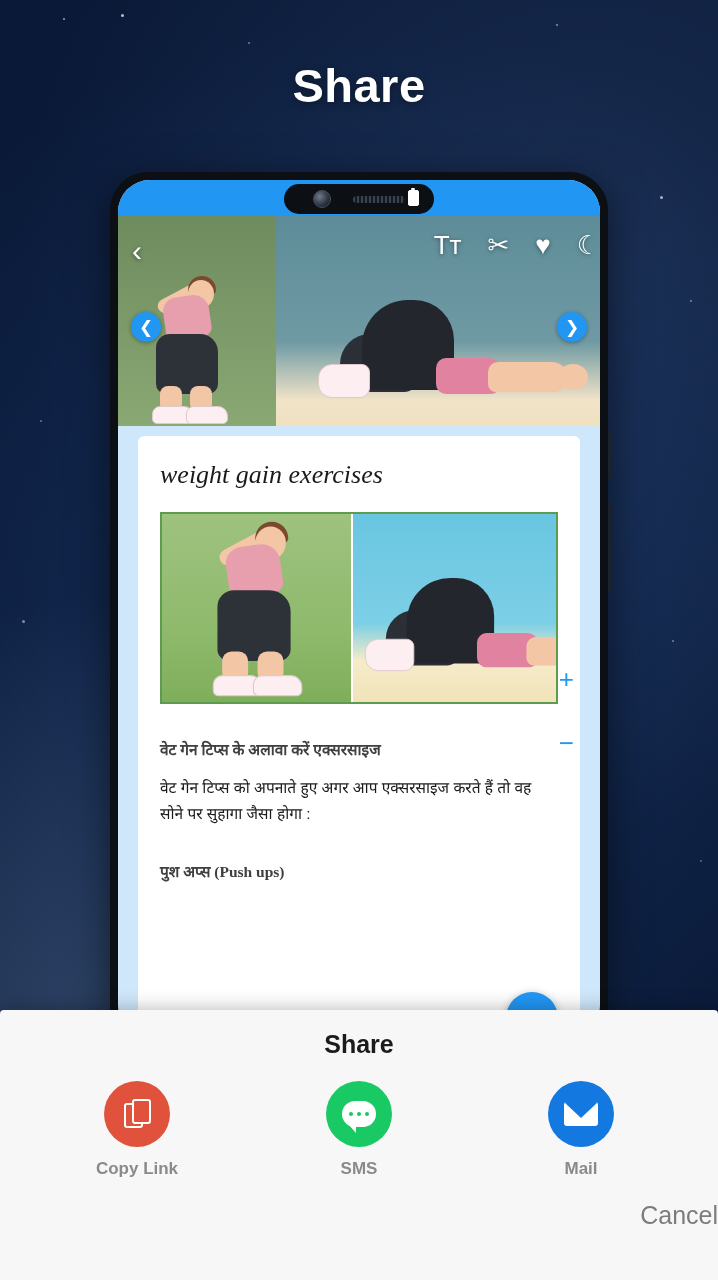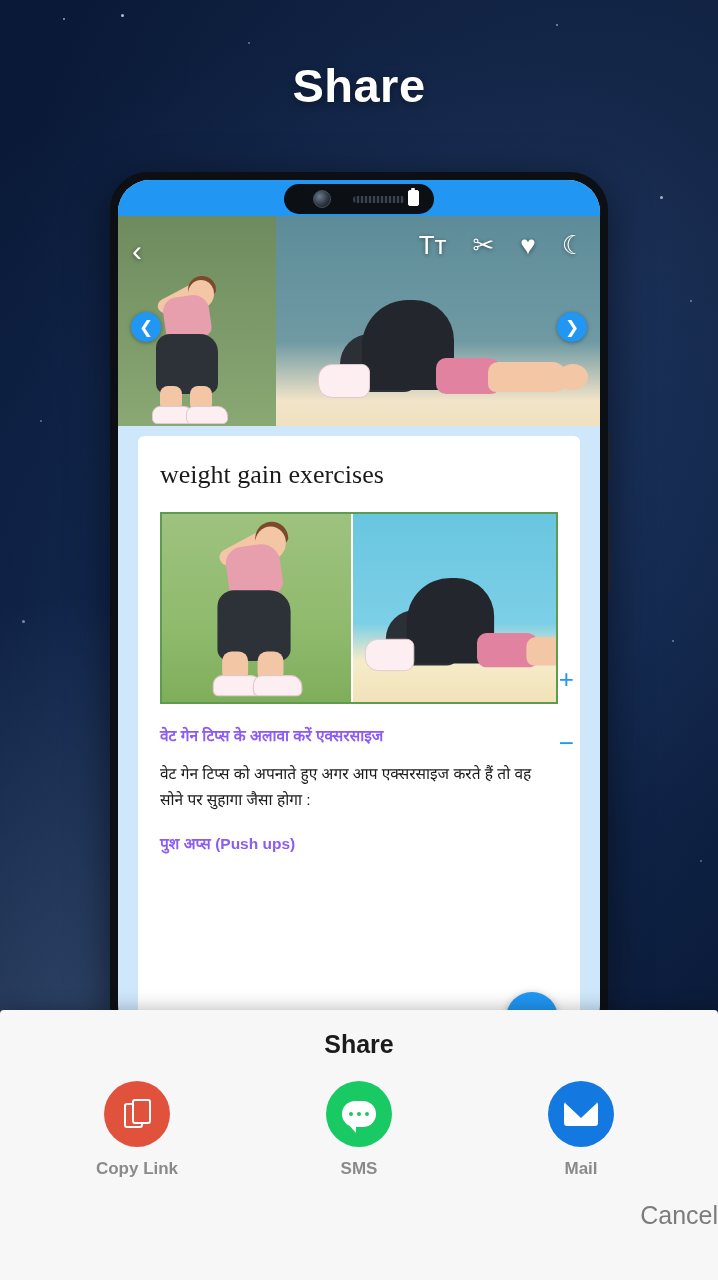--- a/index.html
+++ b/index.html
@@ -157,21 +157,21 @@
   }
   .hero-right {
     flex: 1;
     background: linear-gradient(180deg,#5d8c98 0%, #6f9aa4 60%, #f2e4c8 88%, #efe0c0 100%);
     position: relative;
     overflow: hidden;
   }
   .hero-toolbar {
     position: absolute;
     top: 14px;
-    right: 15px;
+    right: 0;
     display: flex;
     align-items: center;
     gap: 26px;
     color: #ffffff;
     font-size: 26px;
     z-index: 5;
     text-shadow: 0 1px 4px rgba(0,0,0,0.45);
   }
   .hero-back {
     position: absolute;
@@ -280,20 +280,21 @@
     box-sizing: border-box;
     position: relative;
     overflow: hidden;
   }
   .card h1 {
     margin: 6px 0 22px 0;
     font-family: "Liberation Serif", serif;
     font-size: 26px;
     font-weight: normal;
     color: #1a1a1a;
+    font-style: italic;
   }
   .art-img {
     width: 100%;
     height: 192px;
     border: 2px solid #5d9b4e;
     box-sizing: border-box;
     display: flex;
     overflow: hidden;
     position: relative;
   }
@@ -319,23 +320,24 @@
     flex-direction: column;
     gap: 38px;
     color: #2196f3;
     font-size: 26px;
     line-height: 1;
   }
 
   .sub-head {
     font-weight: bold;
     font-size: 15.5px;
-    color: #8b5cf6;
-    margin: 20px 0 14px 0;
+    color: #404040;
+    margin: 34px 0 14px 0;
     line-height: 1.5;
+    font-family: Liberation Serif, serif;
   }
   .para {
     font-size: 15.5px;
     color: #1a1a1a;
     line-height: 1.65;
     margin: 0 0 16px 0;
   }
   .fab {
     position: absolute;
     right: 22px;

